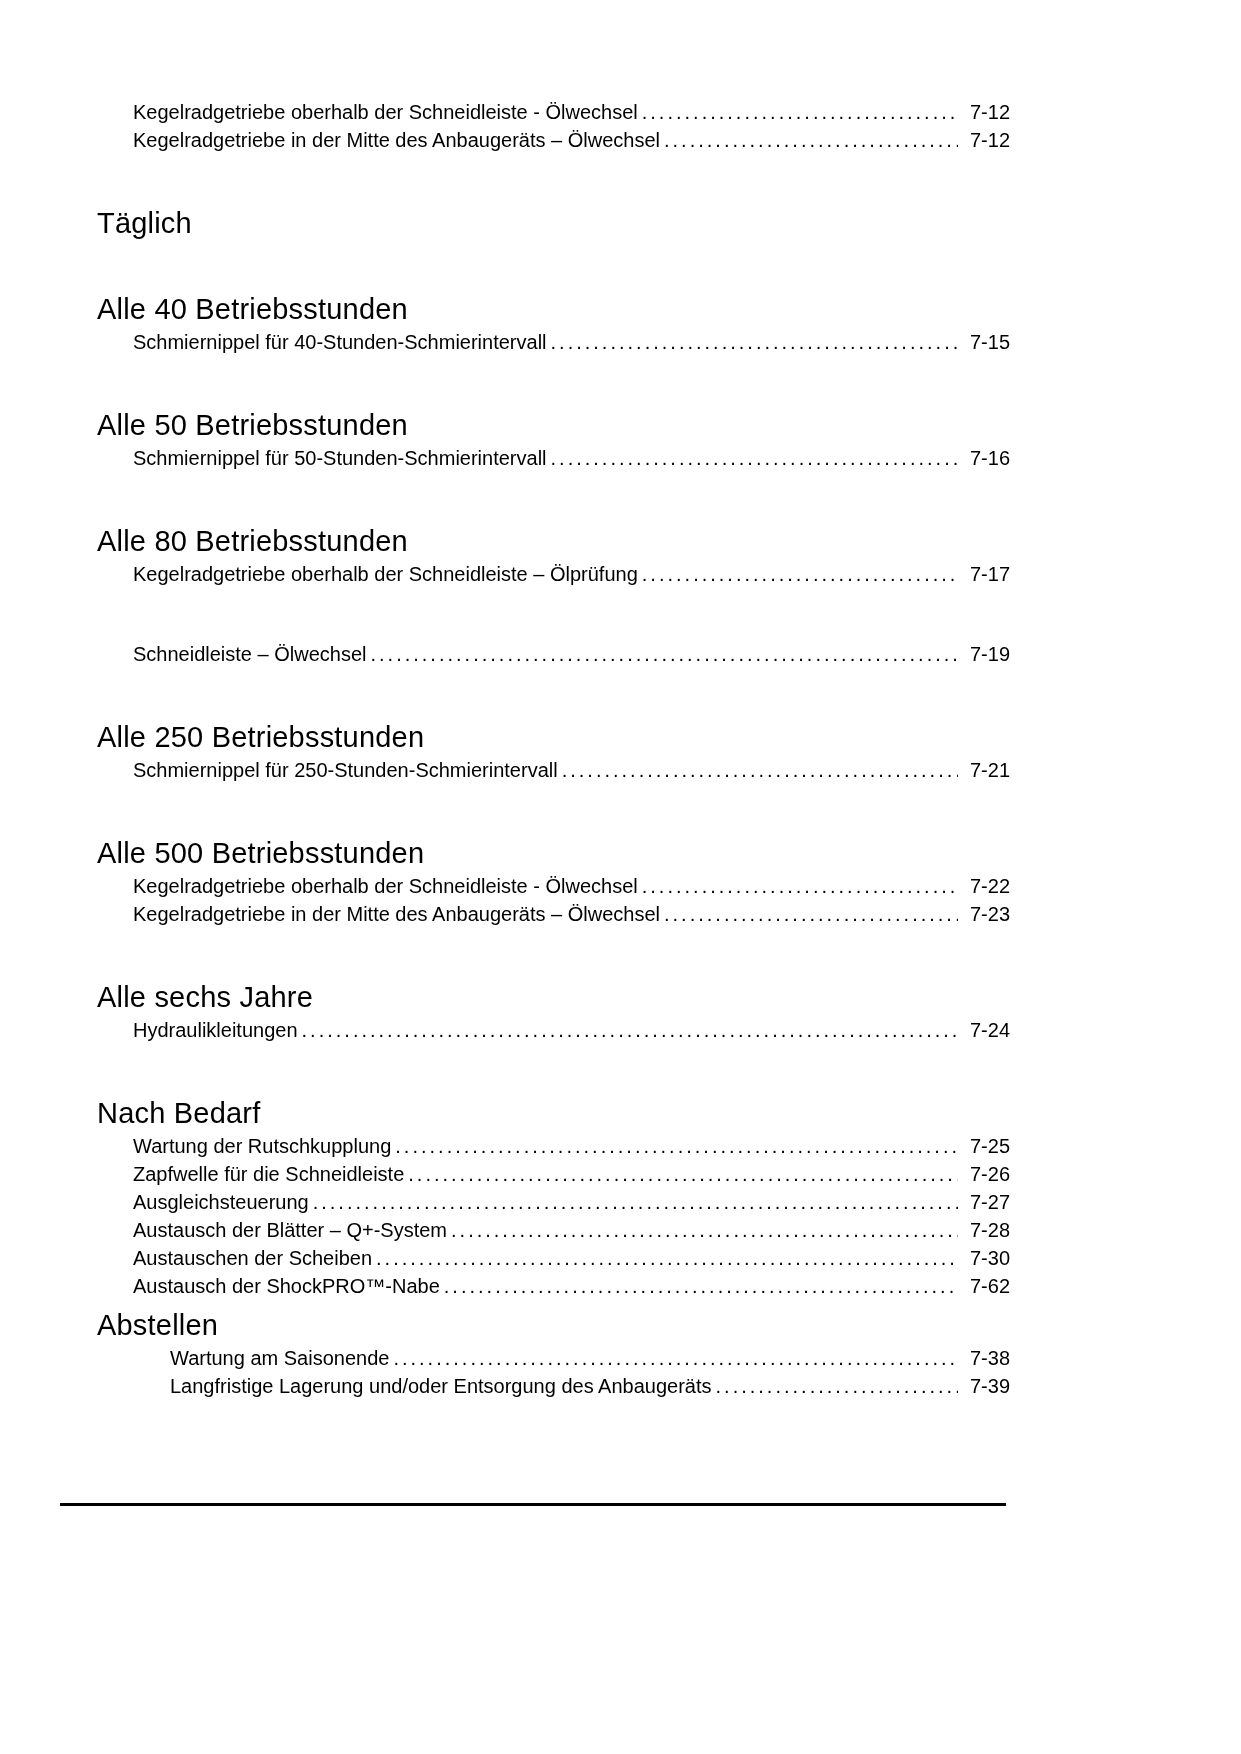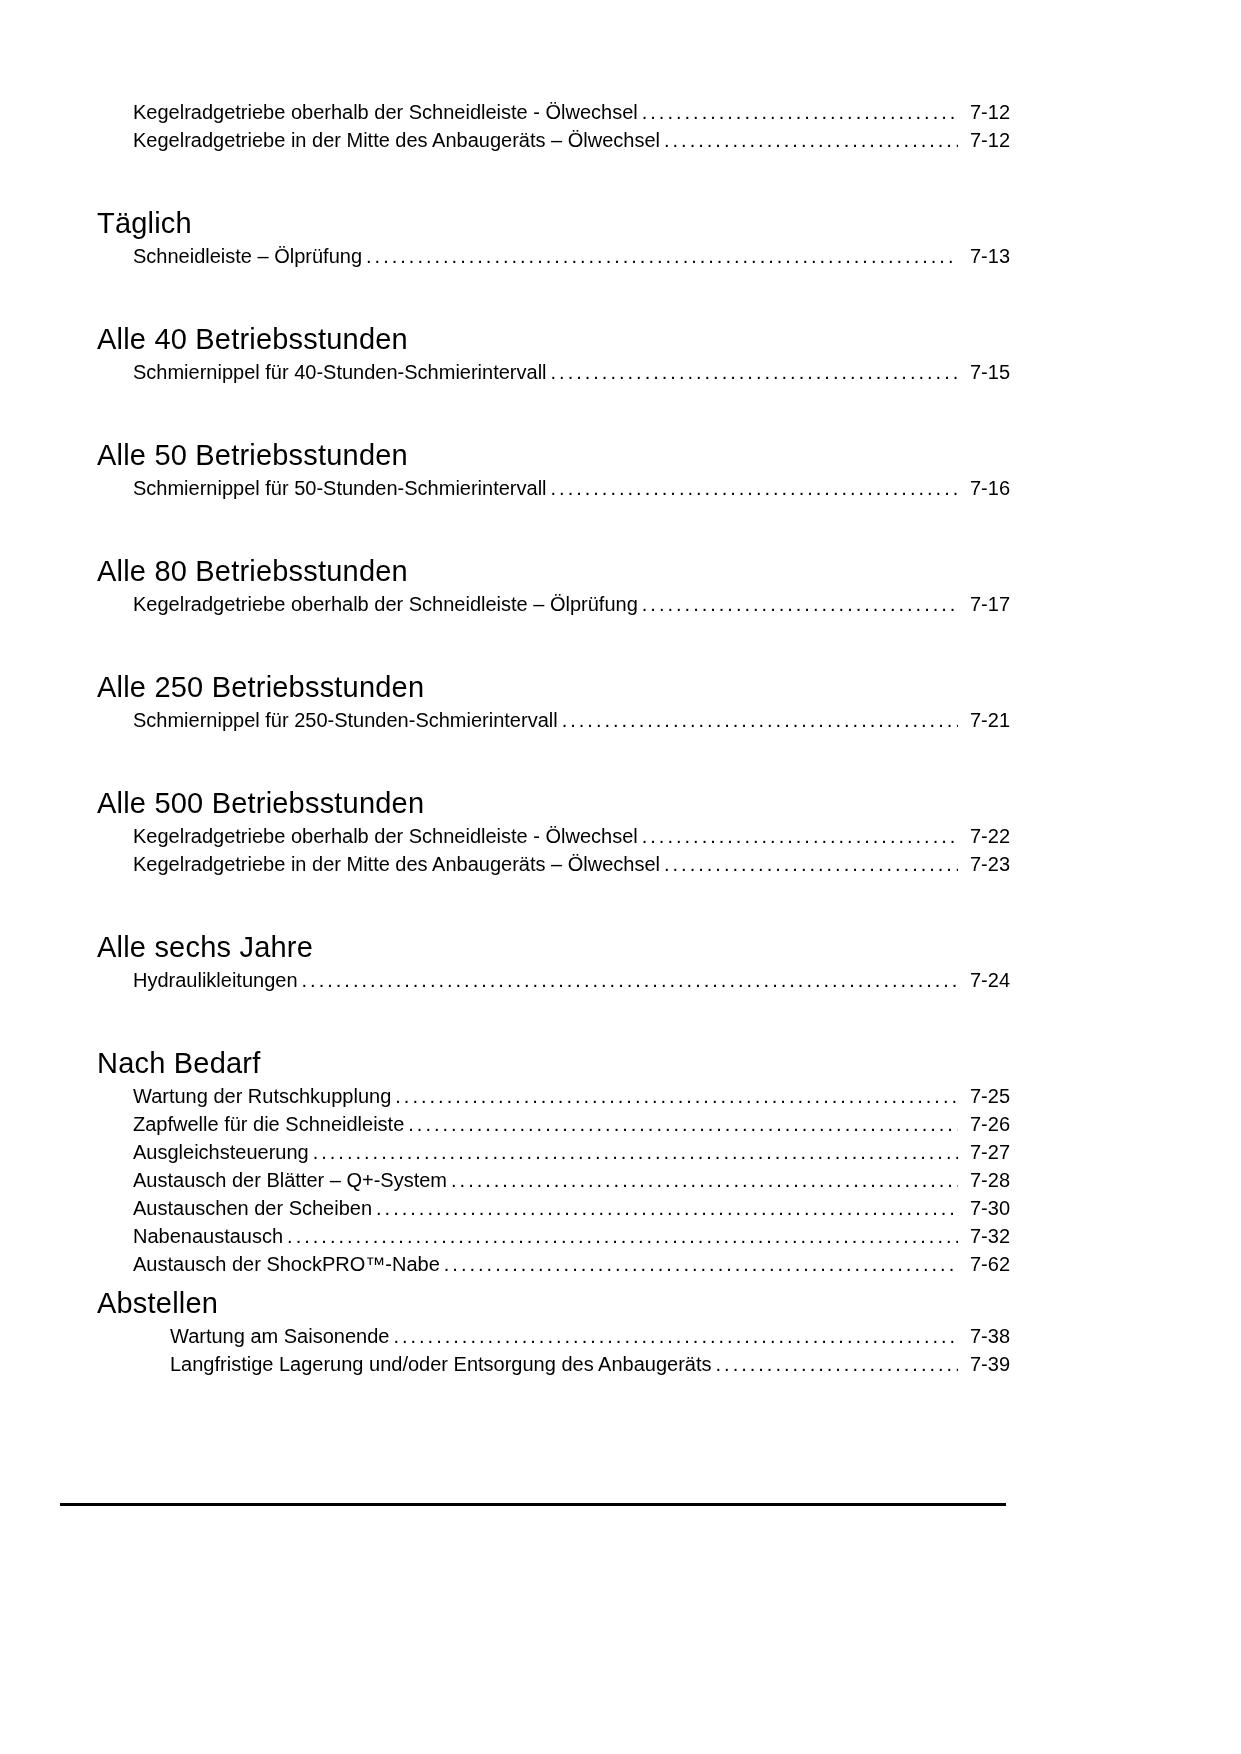--- a/index.html
+++ b/index.html
@@ -70,27 +70,20 @@
 
   <div class="entry">
     <span class="entry-title">Kegelradgetriebe in der Mitte des Anbaugeräts – Ölwechsel</span>
     <span class="dots"></span>
     <span class="entry-page">7-12</span>
   </div>
 </div>
   <div class="sections">
   <section class="section">
     <h2 class="heading">Täglich</h2>
-    <div class="entries">
-  <div class="entry">
-    <span class="entry-title">Schneidleiste – Ölprüfung</span>
-    <span class="dots"></span>
-    <span class="entry-page">7-13</span>
-  </div>
-</div>
   </section>
 
   <section class="section">
     <h2 class="heading">Alle 40 Betriebsstunden</h2>
     <div class="entries">
   <div class="entry">
     <span class="entry-title">Schmiernippel für 40-Stunden-Schmierintervall</span>
     <span class="dots"></span>
     <span class="entry-page">7-15</span>
   </div>
@@ -114,20 +107,27 @@
   <div class="entry">
     <span class="entry-title">Kegelradgetriebe oberhalb der Schneidleiste – Ölprüfung</span>
     <span class="dots"></span>
     <span class="entry-page">7-17</span>
   </div>
 
 </div>
   </section>
 
   <section class="section">
+    <div class="entries">
+  <div class="entry">
+    <span class="entry-title">Schneidleiste – Ölwechsel</span>
+    <span class="dots"></span>
+    <span class="entry-page">7-19</span>
+  </div>
+</div>
   </section>
 
   <section class="section">
     <h2 class="heading">Alle 250 Betriebsstunden</h2>
     <div class="entries">
   <div class="entry">
     <span class="entry-title">Schmiernippel für 250-Stunden-Schmierintervall</span>
     <span class="dots"></span>
     <span class="entry-page">7-21</span>
   </div>
@@ -188,25 +188,20 @@
     <span class="dots"></span>
     <span class="entry-page">7-28</span>
   </div>
 
   <div class="entry">
     <span class="entry-title">Austauschen der Scheiben</span>
     <span class="dots"></span>
     <span class="entry-page">7-30</span>
   </div>
 
-  <div class="entry">
-    <span class="entry-title">Nabenaustausch</span>
-    <span class="dots"></span>
-    <span class="entry-page">7-32</span>
-  </div>
 
   <div class="entry">
     <span class="entry-title">Austausch der ShockPRO™-Nabe</span>
     <span class="dots"></span>
     <span class="entry-page">7-62</span>
   </div>
 </div>
   </section>
 
   <section class="section">

